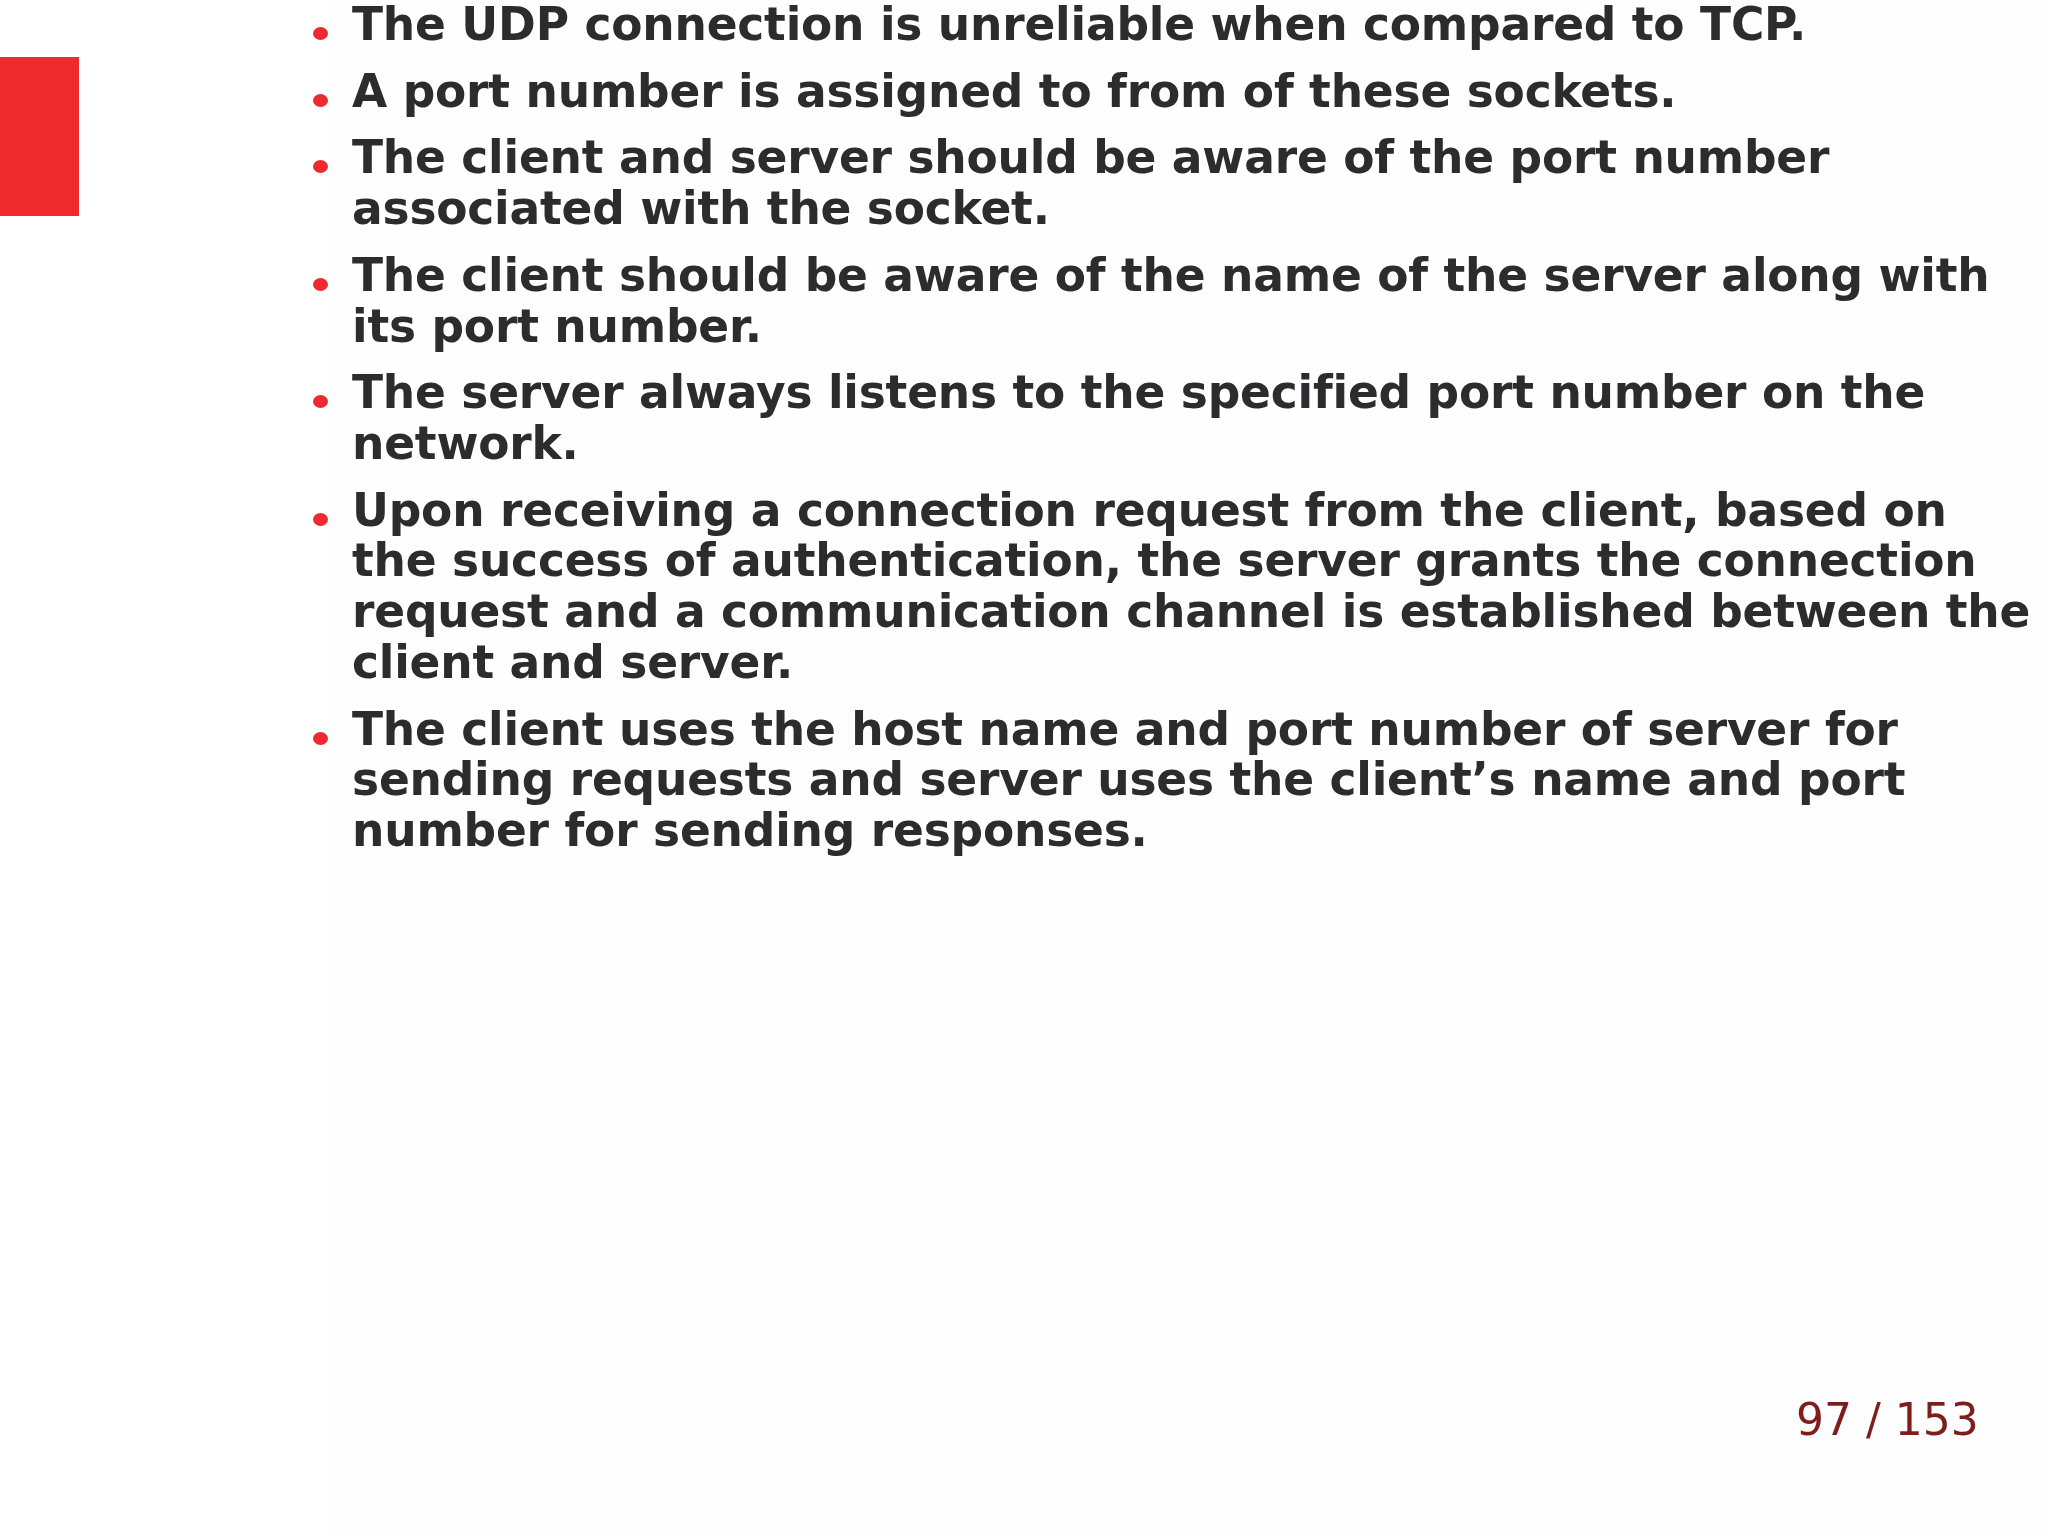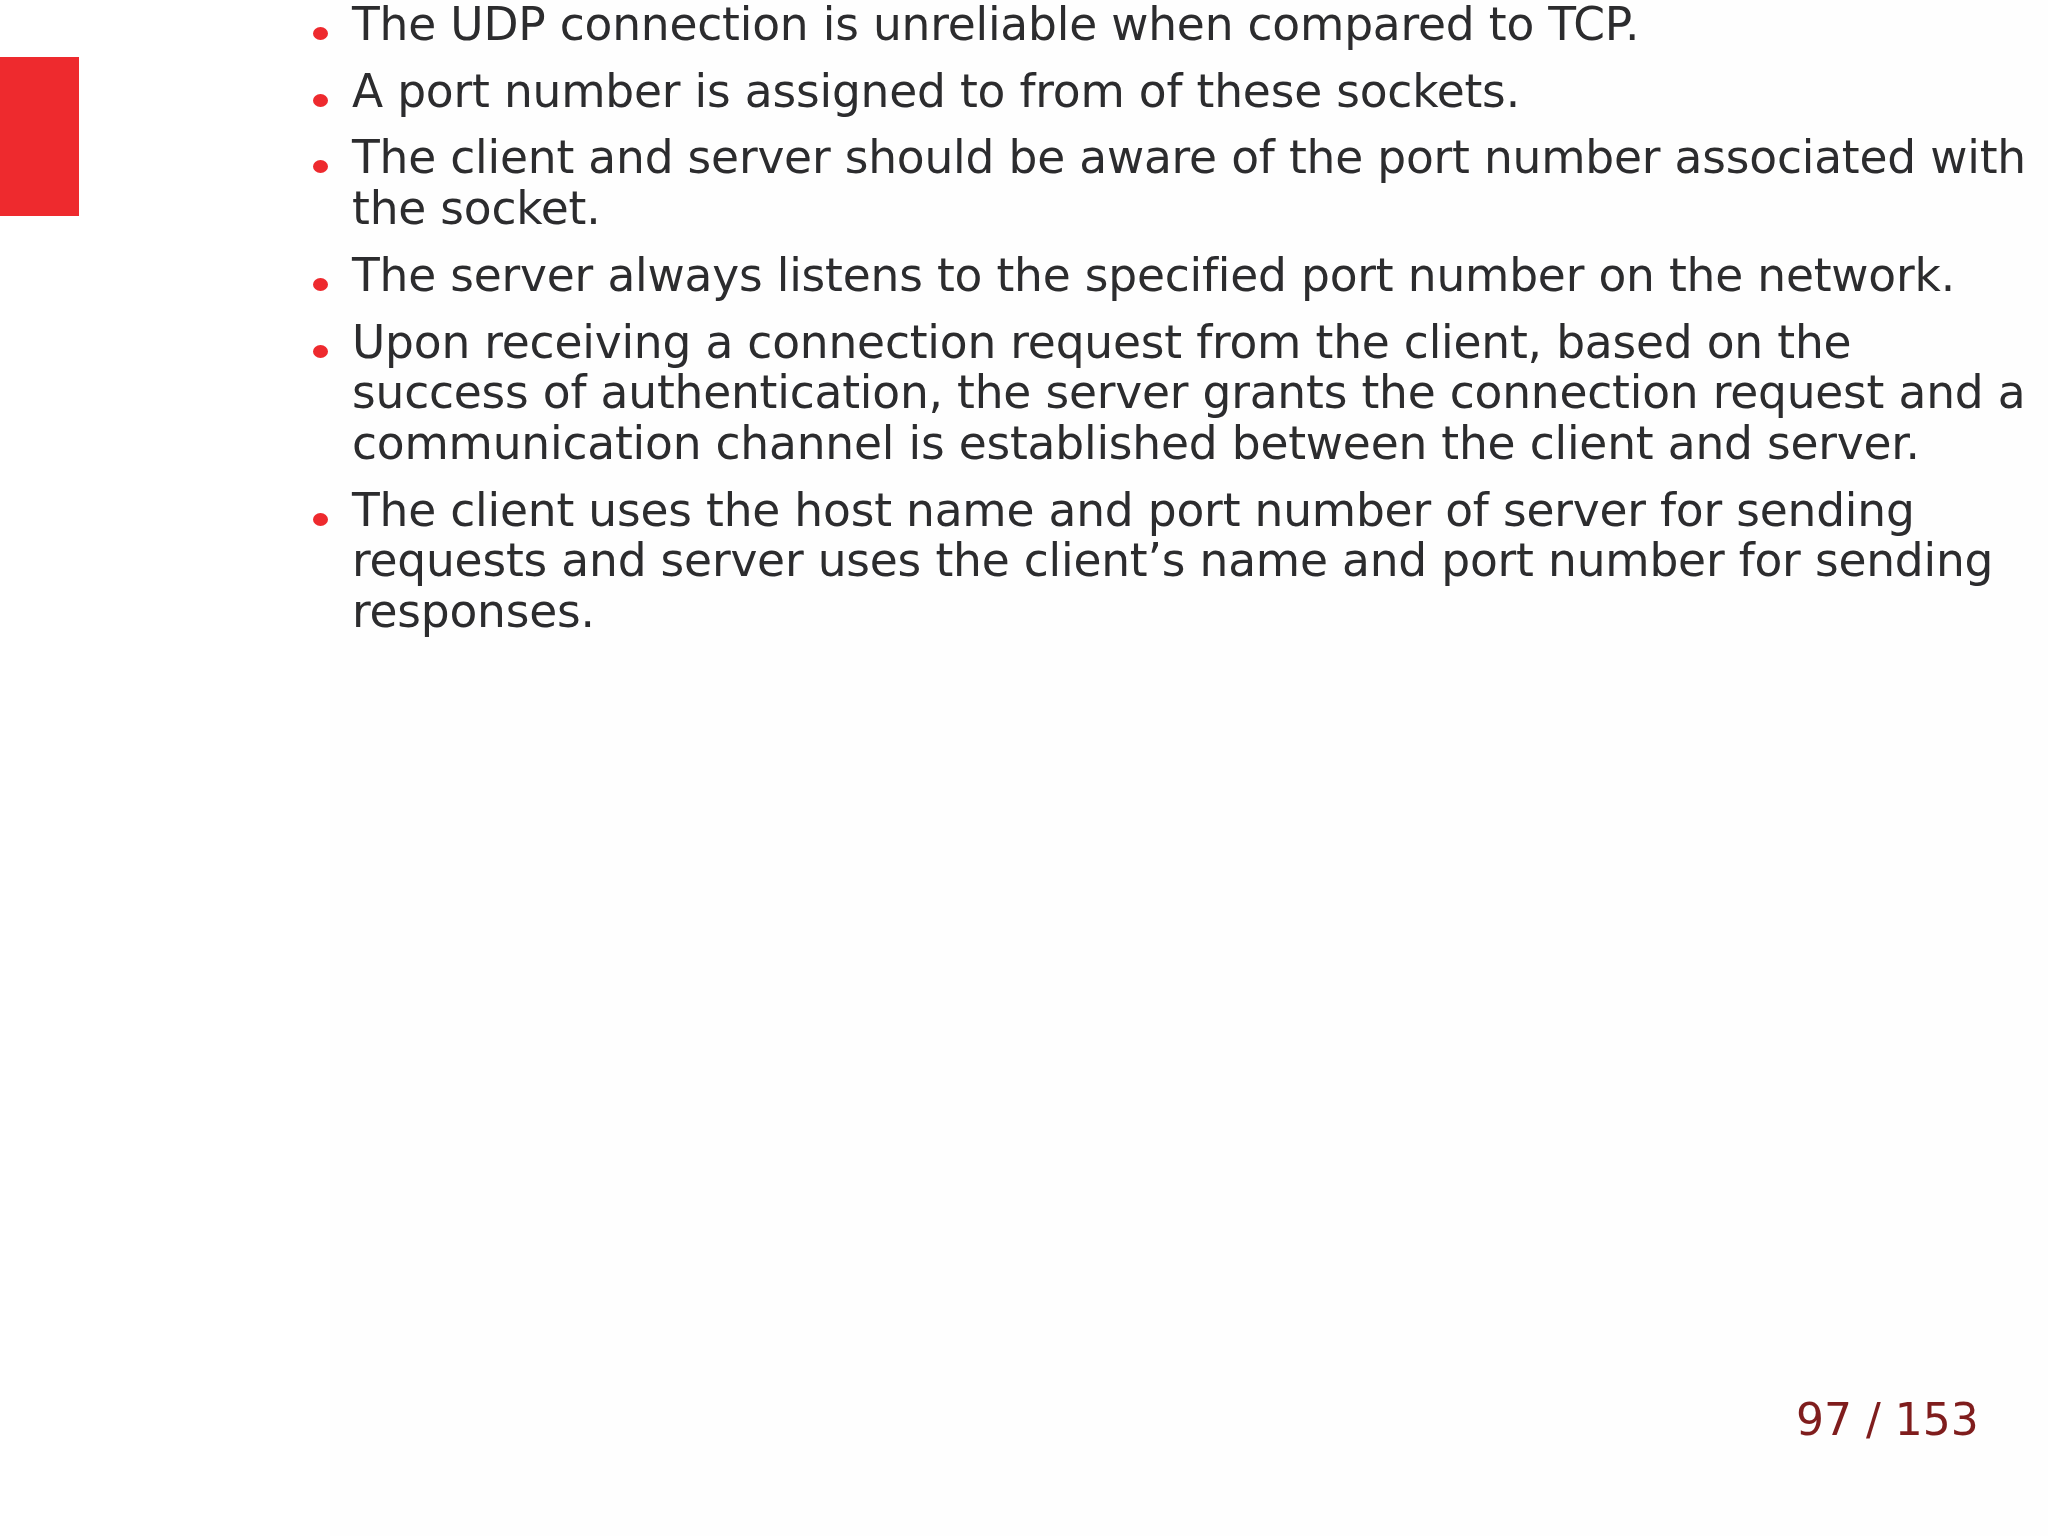--- a/index.html
+++ b/index.html
@@ -73,20 +73,21 @@
     left: 13px;
     top: 27px;
     width: 15px;
     height: 13px;
     border-radius: 50%;
     background: #ee2a2e;
   }
 
   .bullet-text {
     display: block;
+    font-weight: bold;
   }
 
   
   #page-number {
     position: absolute;
     left: 1796px;
     top: 1398px;
     font-size: 44px;
     line-height: 1;
     color: #7f1d1d;
@@ -115,20 +116,24 @@
       <span class="bullet-marker"></span>
       <span class="bullet-text">A port number is assigned to from of these sockets.</span>
     </li>
 
     <li class="bullet-item">
       <span class="bullet-marker"></span>
       <span class="bullet-text">The client and server should be aware of the port number associated with the socket.</span>
     </li>
 
 
+    <li class="bullet-item">
+      <span class="bullet-marker"></span>
+      <span class="bullet-text">The client should be aware of the name of the server along with its port number.</span>
+    </li>
 
     <li class="bullet-item">
       <span class="bullet-marker"></span>
       <span class="bullet-text">The server always listens to the specified port number on the network.</span>
     </li>
 
     <li class="bullet-item">
       <span class="bullet-marker"></span>
       <span class="bullet-text">Upon receiving a connection request from the client, based on the success of authentication, the server grants the connection request and a communication channel is established between the client and server.</span>
     </li>

